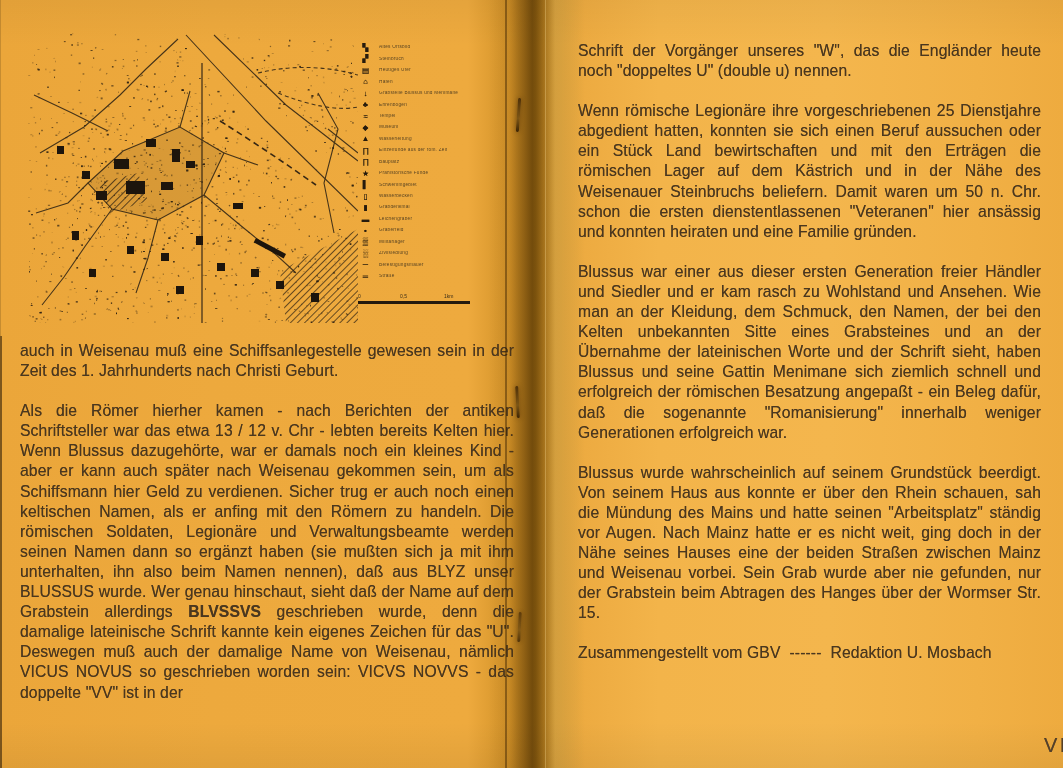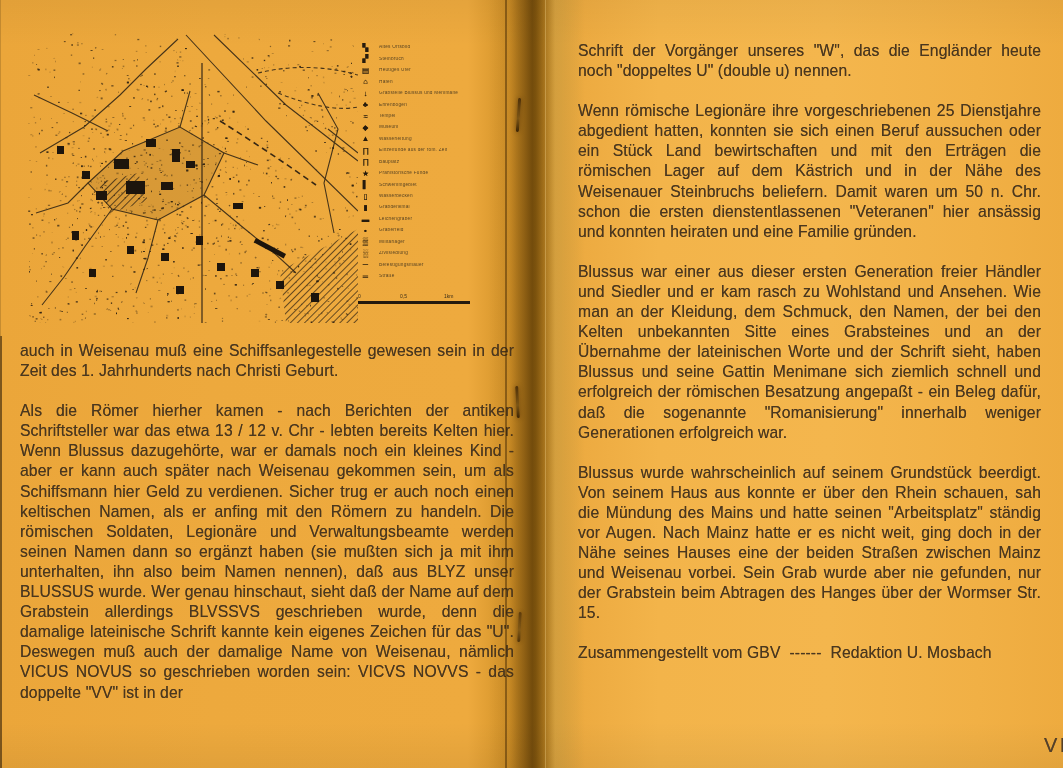--- a/index.html
+++ b/index.html
@@ -37,21 +37,21 @@
   
   .body-text {
     position:absolute; color:#4a371f; font-size:15.7px; line-height:20.1px;
     text-align:justify; letter-spacing:0.12px;
     text-shadow:0 0 0.5px rgba(74,55,31,0.75);
   }
   .body-text p { margin:20px 0 0 0; }
   .body-text p:first-child { margin-top:0; }
   .left-text  { left:20px;  top:341px; width:494px; }
   .right-text { left:578px; top:41px;  width:463px; }
-  .bold-inline { font-weight:normal; }
+  .bold-inline { font-weight:bold; }
   .footer-line { white-space:pre-wrap; }
   .page-number {
     position:absolute; left:996px; top:734px;
     font-size:20px; letter-spacing:2.5px; color:#54402a;
     text-shadow:0 0 0.5px rgba(84,64,42,0.7);
     margin-left:48px;
   }
 
   
   .map-figure { position:absolute; left:28px; top:33px; width:483px; height:290px; }

